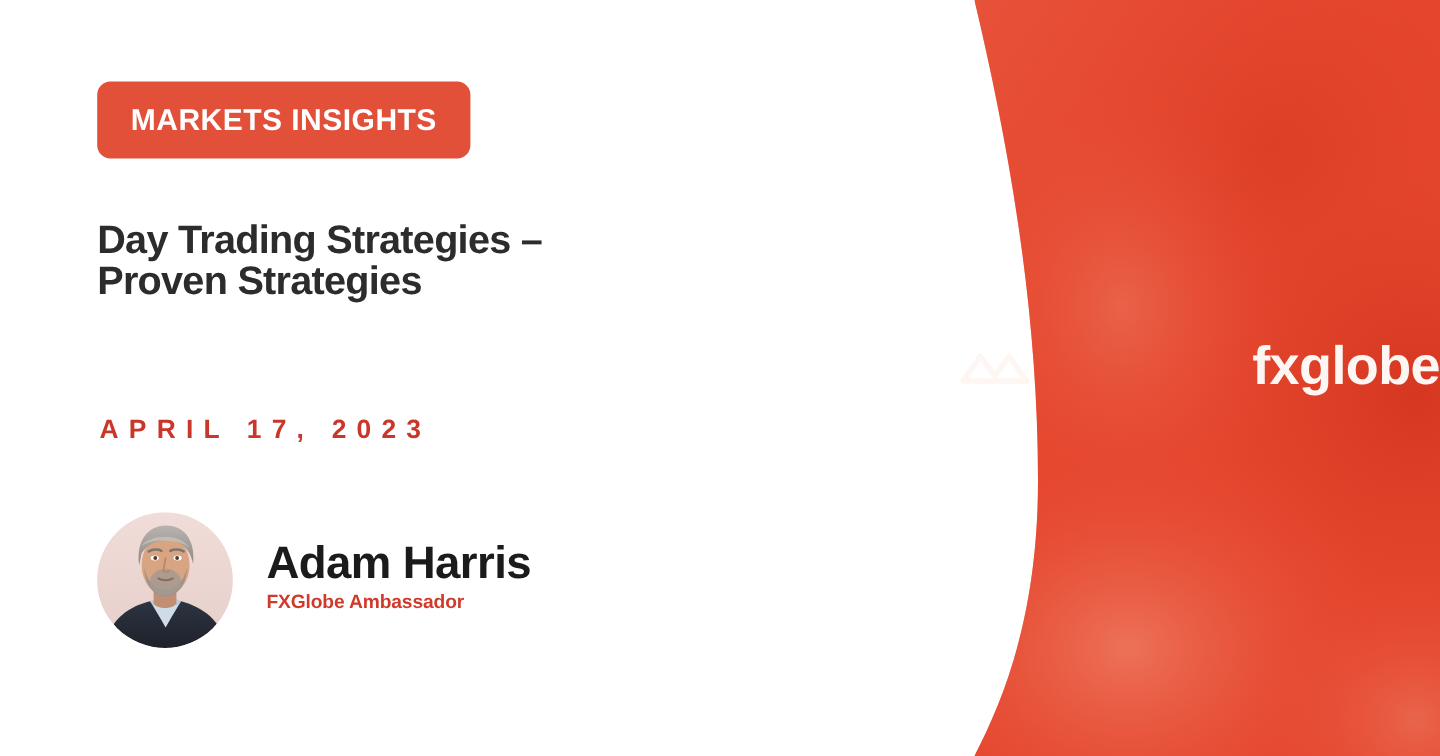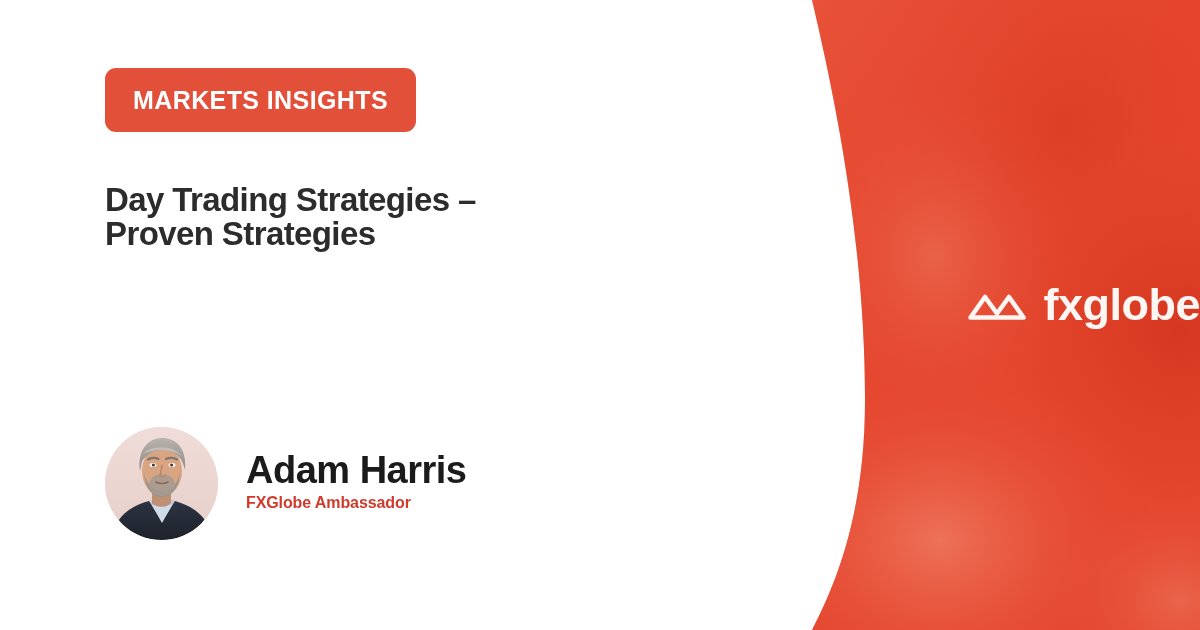--- a/index.html
+++ b/index.html
@@ -38,21 +38,21 @@
     display: block;
   }
 
   .logo-wrap {
     position: absolute;
     left: 0;
     right: 0;
     top: 283px;
     display: flex;
     align-items: center;
-    justify-content: flex-end;
+    justify-content: space-between;
     gap: 17px;
     z-index: 5;
   }
   .logo-mark {
     width: 58px;
     height: 40px;
     display: block;
   }
   .logo-text {
     color: #fdf6f2;
@@ -64,21 +64,20 @@
     transform: translateY(-1px);
   }
 
   
   .left-content {
     position: absolute;
     left: 81px;
     top: 0;
     width: 660px;
     height: 462px;
-    margin-left: 24px;
   }
 
   .badge {
     position: absolute;
     left: 0;
     top: 68px;
     height: 64px;
     box-sizing: border-box;
     padding: 0 28px;
     display: inline-flex;
@@ -211,20 +210,21 @@
     </div>
   </div>
 
   <div class="left-content">
 
     <div class="badge">MARKETS INSIGHTS</div>
 
     <h1 class="headline">Day Trading Strategies –
 Proven Strategies</h1>
 
+    <div class="date">APRIL 17, 2023</div>
 
     <div class="author-row">
 
       <div class="avatar">
         <svg viewBox="0 0 113 113">
           <defs>
             <clipPath id="avClip">
                 <circle cx="56.5" cy="56.5" r="56.5"></circle>
               </clipPath>
             <linearGradient id="avBg" x1="0" y1="0" x2="0" y2="1">

